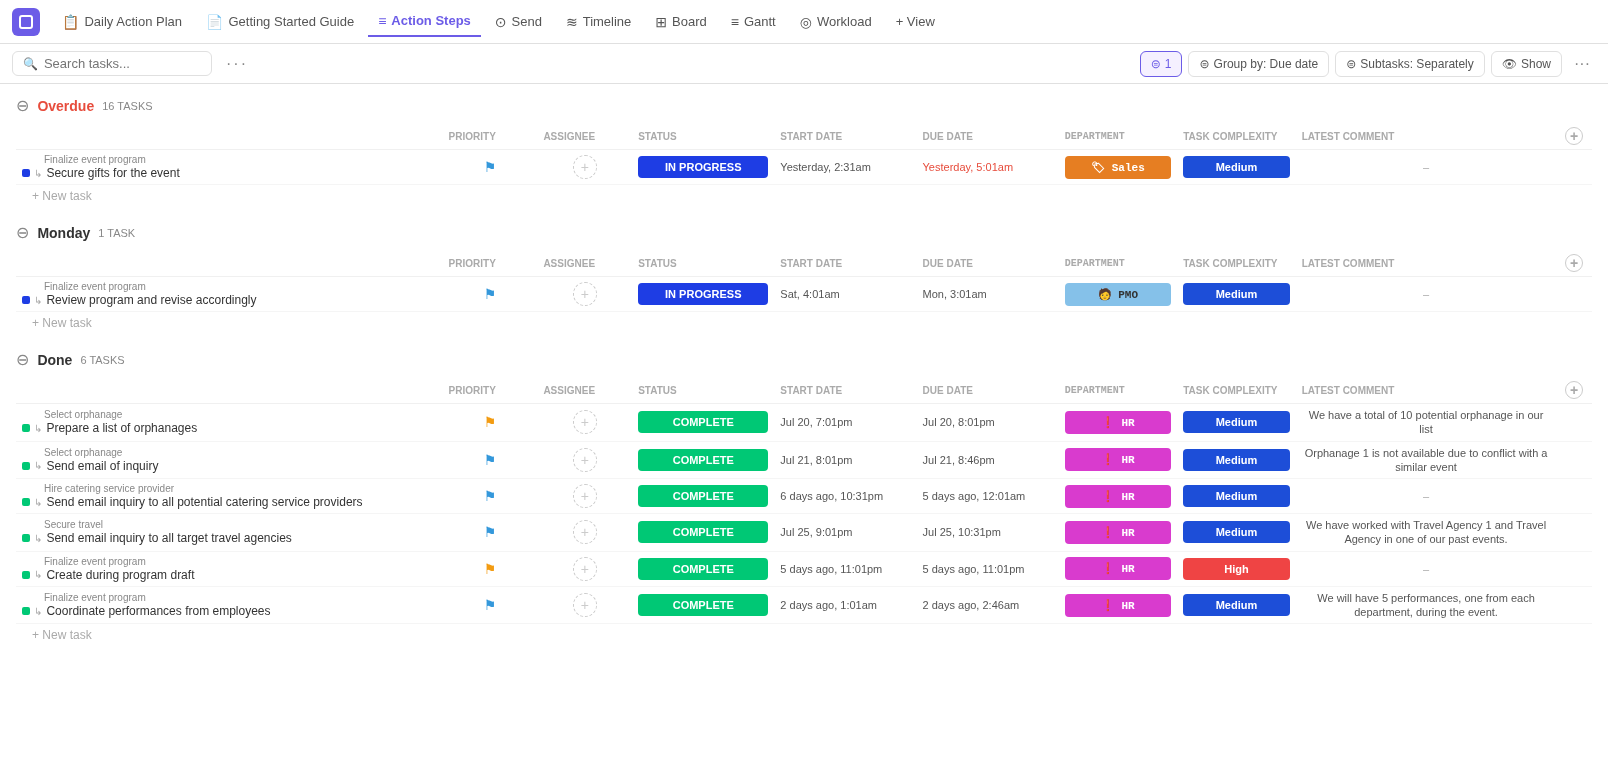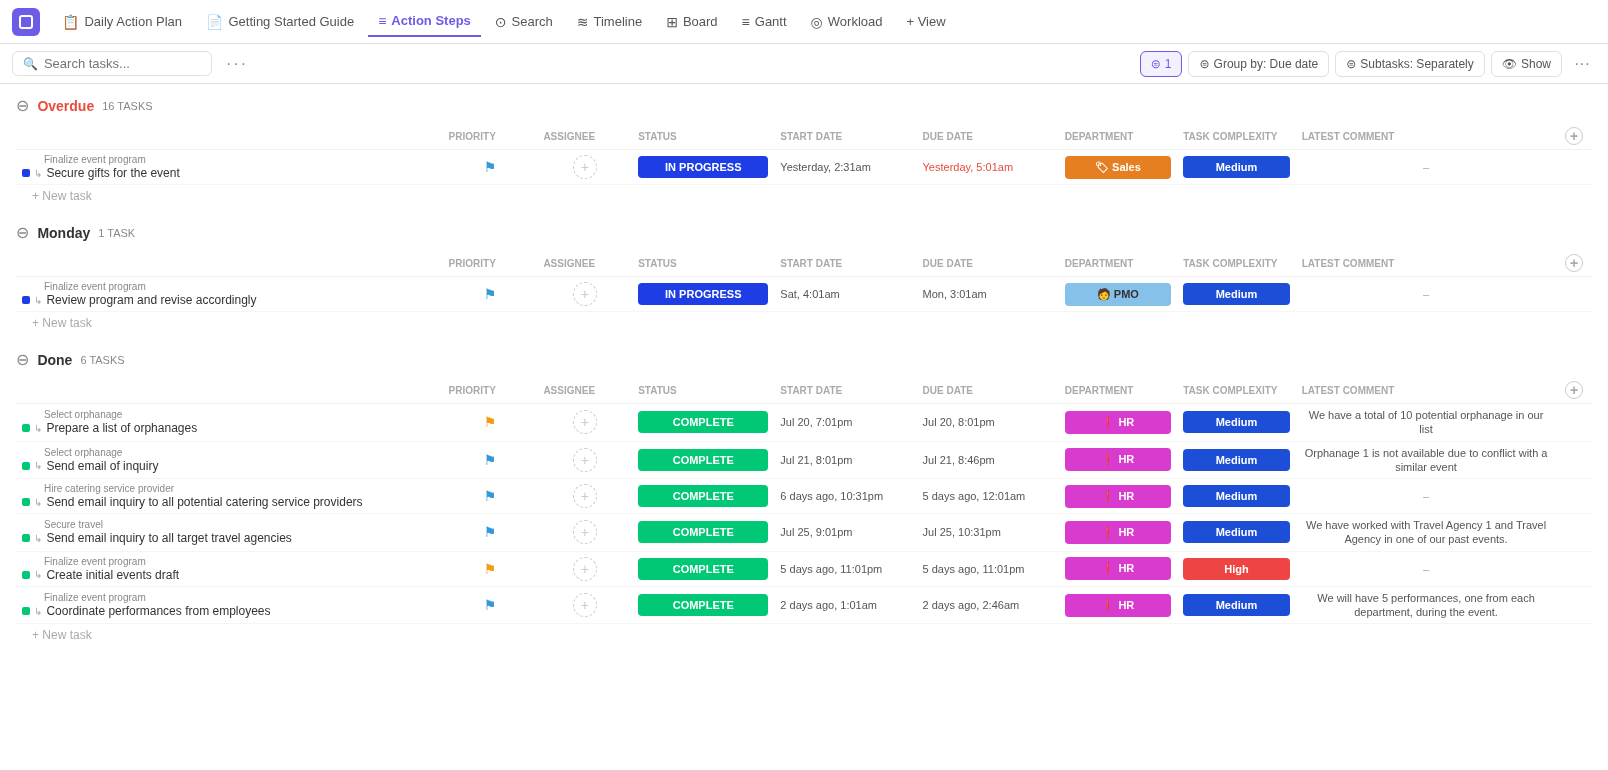--- a/index.html
+++ b/index.html
@@ -43,21 +43,21 @@
     
     .task-table { width: 100%; border-collapse: collapse; table-layout: fixed; }
     .task-table th { font-size: 10px; color: #aaa; font-weight: 600; text-transform: uppercase; padding: 4px 6px; text-align: left; border-bottom: 1px solid #f0f0f0; }
     .task-table td { padding: 4px 6px; vertical-align: middle; border-bottom: 1px solid #f5f5f5; }
     .col-task { width: 360px; }
     .col-priority { width: 80px; text-align: center; }
     .col-assignee { width: 80px; text-align: center; }
     .col-status { width: 120px; text-align: center; }
     .col-start { width: 120px; }
     .col-due { width: 120px; }
-    .col-dept { width: 100px; text-align: center; }
+    .col-dept { width: 100px; text-align: center; font-family: Liberation Mono, monospace; }
     .col-complexity { width: 100px; text-align: center; }
     .col-comment { width: 220px; }
     .col-add { width: 30px; }
 
     .task-parent { font-size: 10px; color: #888; margin-bottom: 1px; padding-left: 22px; }
     .task-name-cell { display: flex; align-items: flex-start; gap: 4px; }
     .task-color-dot { width: 8px; height: 8px; border-radius: 2px; margin-top: 3px; flex-shrink: 0; }
     .task-name { font-size: 12px; color: #333; display: flex; align-items: center; gap: 4px; }
     .task-icon { font-size: 10px; color: #aaa; }
     .new-task { font-size: 12px; color: #aaa; cursor: pointer; padding: 4px 0 8px 16px; }
@@ -108,21 +108,21 @@
   <div class="nav-item">
     <span class="nav-icon">📄</span>
     <span>Getting Started Guide</span>
   </div>
   <div class="nav-item active">
     <span class="nav-icon">≡</span>
     <span>Action Steps</span>
   </div>
   <div class="nav-item">
     <span class="nav-icon">⊙</span>
-    <span>Search</span>
+    <span>Send</span>
   </div>
   <div class="nav-item">
     <span class="nav-icon">≋</span>
     <span>Timeline</span>
   </div>
   <div class="nav-item">
     <span class="nav-icon">⊞</span>
     <span>Board</span>
   </div>
   <div class="nav-item">
@@ -438,21 +438,21 @@
       <td class="col-comment comment-cell">We have worked with Travel Agency 1 and Travel Agency in one of our past events.</td>
       <td class="col-add"></td>
     </tr>
           <tr>
       <td class="col-task">
         <div class="task-parent">Finalize event program</div>
         <div class="task-name-cell">
           <div class="task-color-dot" style="background:#00c875;"></div>
           <div class="task-name">
             <span class="task-icon">↳</span>
-            <span>Create initial events draft</span>
+            <span>Create during program draft</span>
           </div>
         </div>
       </td>
       <td class="col-priority">
         <span class="priority-flag flag-yellow">⚑</span>
       </td>
       <td class="col-assignee">
         <div class="assignee-circle">+</div>
       </td>
       <td class="col-status">

